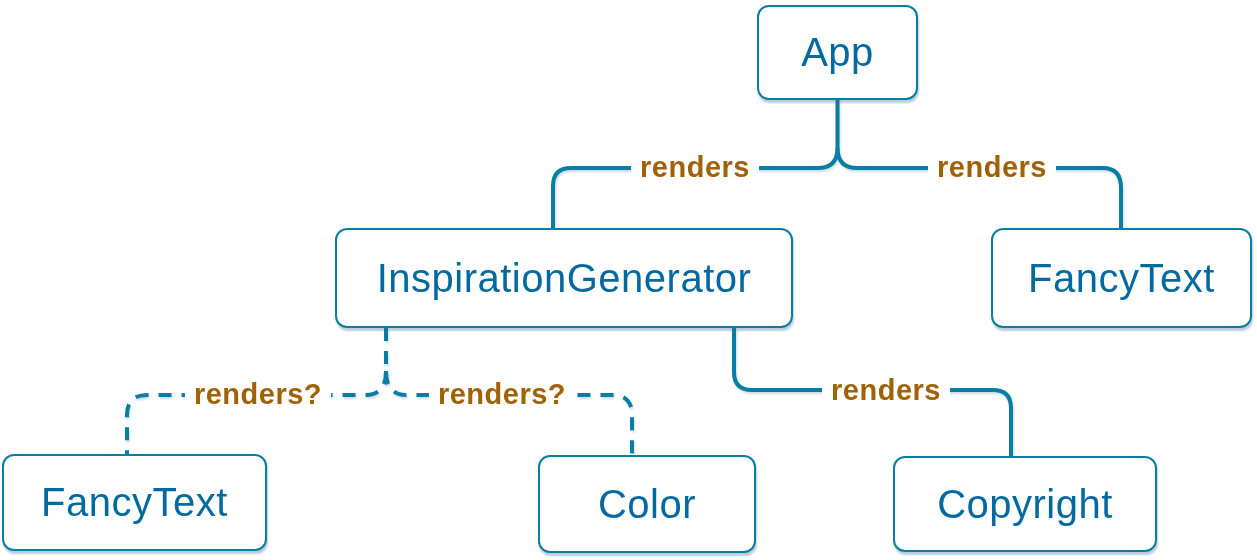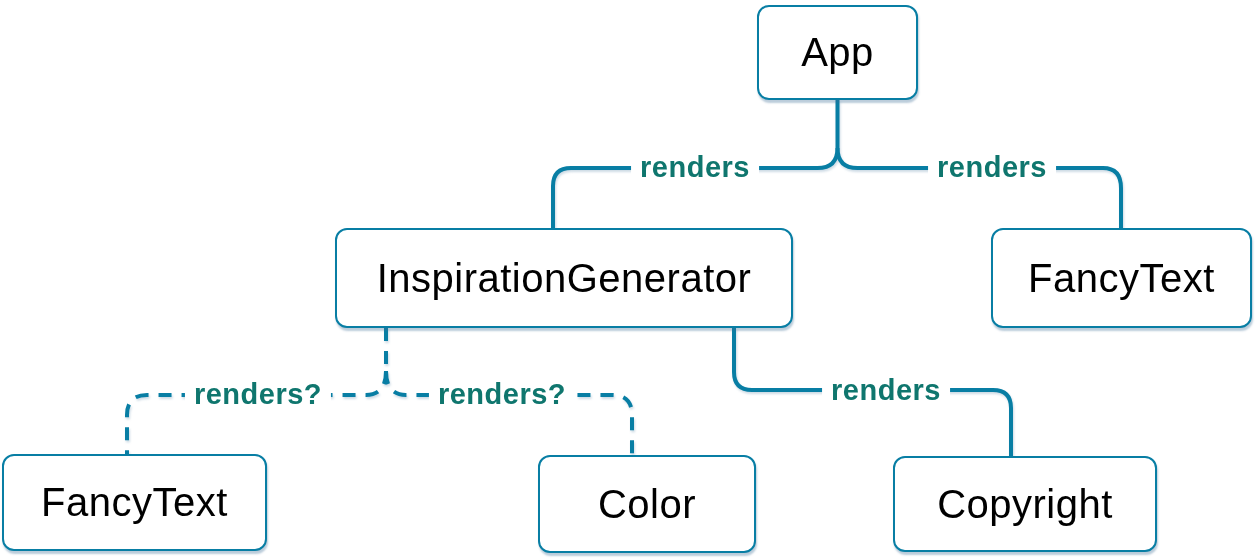--- a/index.html
+++ b/index.html
@@ -34,31 +34,31 @@
     background: #ffffff;
     border: 2.5px solid #087ea4;
     border-radius: 12px;
     box-shadow: 1px 3px 2px rgba(60, 110, 150, 0.35);
     display: flex;
     align-items: center;
     justify-content: center;
     box-sizing: border-box;
   }
   .node .node-label {
-    color: #000000;
+    color: #0369a1;
     font-size: 40px;
     font-weight: 500;
     letter-spacing: 0.5px;
     white-space: nowrap;
   }
   .edge-label {
     position: absolute;
     transform: translate(-50%, -50%);
     background: #ffffff;
-    color: #0f766e;
+    color: #a16207;
     font-size: 29px;
     font-weight: 700;
     padding: 1px 9px;
     white-space: nowrap;
     letter-spacing: 0.5px;
   }
   
   .n-app        { left: 757px;  top: 5px;   width: 161px; height: 95px;  }
   .n-ig         { left: 335px;  top: 228px; width: 458px; height: 100px; }
   .n-ft-top     { left: 991px;  top: 228px; width: 261px; height: 100px; }

